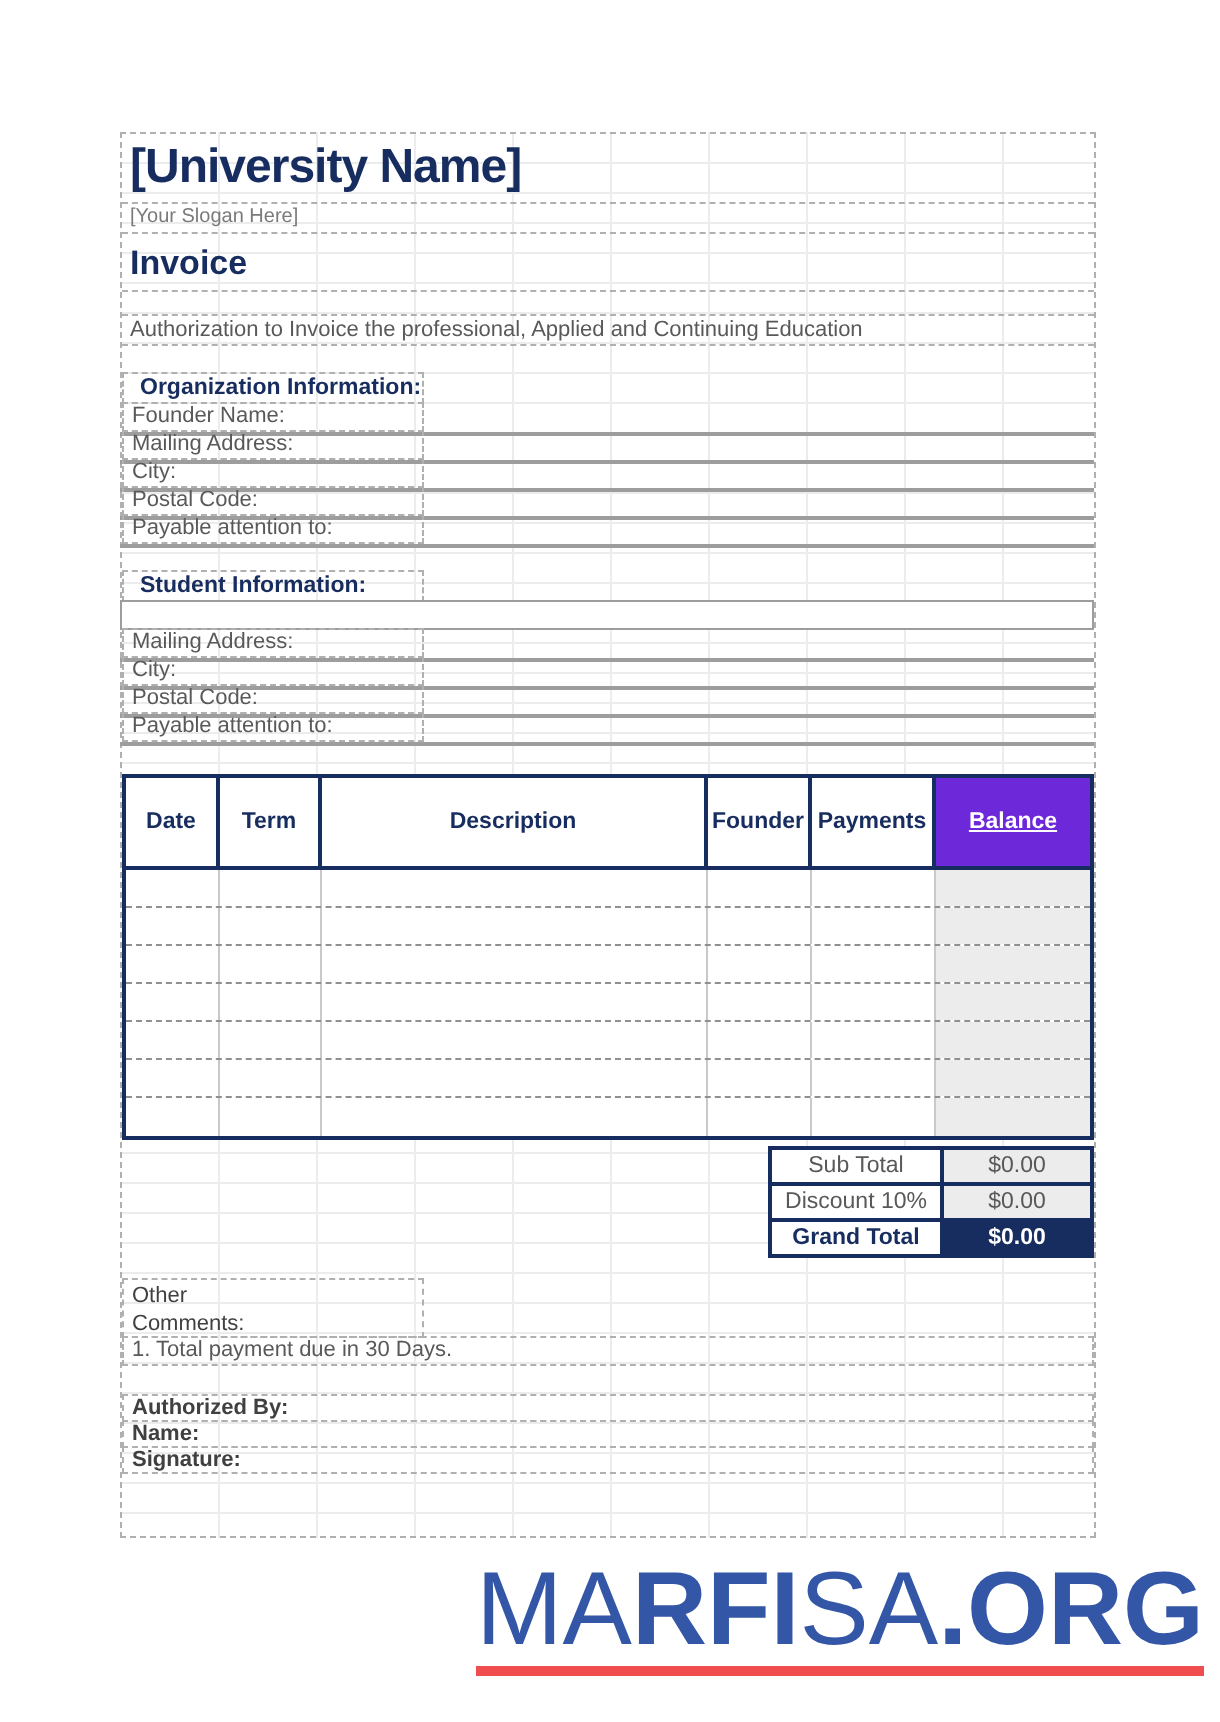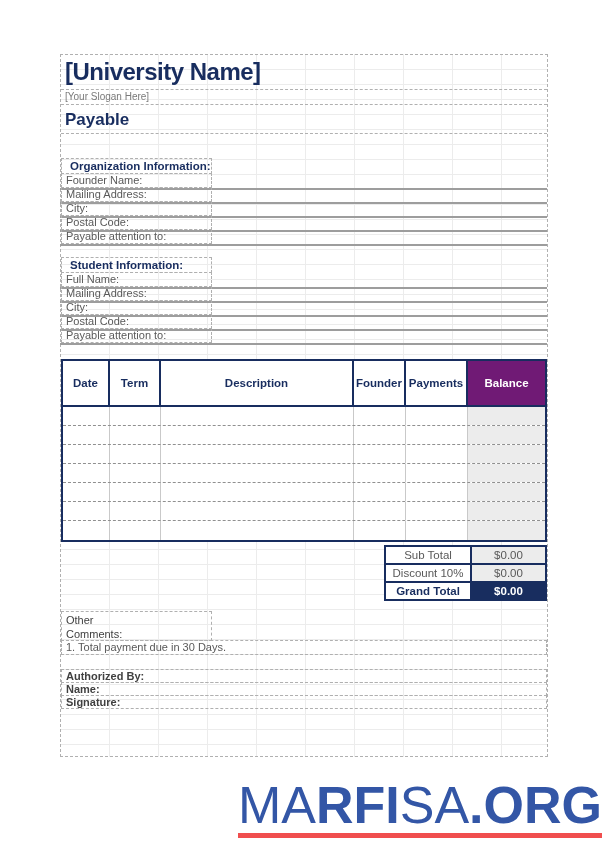--- a/index.html
+++ b/index.html
@@ -4,21 +4,21 @@
 <style>
   * { margin:0; padding:0; box-sizing:border-box; }
   html,body { background:#ffffff; }
   body {
     width:610px; height:861px; position:relative; overflow:hidden;
     font-family:"Liberation Sans", sans-serif; color:#595959;
   }
 
   
   .sheet {
-    position:absolute; left:60px; top:54px; width:488px; height:703px;
+    position:absolute; left:60px; top:66px; width:488px; height:703px;
     border:1px dashed #b0b0b0;
     background-image:
       repeating-linear-gradient(to right, transparent 0, transparent 48px, #ececec 48px, #ececec 49px),
       repeating-linear-gradient(to bottom, transparent 0, transparent 14px, #ececec 14px, #ececec 15px);
   }
   .gap-11{height:11px}.gap-13{height:13px}.gap-16{height:16px}
   .gap-3{height:3px}.gap-10{height:10px}.gap-14{height:14px}
 
   .row-uni {
     height:34px; line-height:34px; padding-left:4px;
@@ -65,21 +65,21 @@
     display:grid;
     grid-template-columns:47px 51px 193px 52px 62px 1fr;
   }
   .thead { height:46px; border-bottom:2px solid #182D5F; }
   .th {
     display:flex; align-items:center; justify-content:center;
     font-size:11.5px; font-weight:bold; color:#182D5F;
     border-right:2px solid #182D5F;
   }
   .th:last-child { border-right:none; }
-  .th-balance { background:#701a75; color:#ffffff; }
+  .th-balance { background:#6d28d9; color:#ffffff;text-decoration:underline; }
   .trow-body { height:19px; border-bottom:1px dashed #909090; }
   .trow-body:last-child { border-bottom:none; }
   .td { border-right:1px solid #c9c9c9; }
   .td:last-child { border-right:none; }
   .td-balance { background:#ECECEC; }
 
   
   .totals { width:191px; margin-left:auto; }
   .trow {
     display:flex; height:20px; border:2px solid #182D5F; background:#ffffff;margin-left:28px;
@@ -125,22 +125,23 @@
   .logo .seg-light { font-weight:normal; }
   .logo .seg-bold  { font-weight:bold; }
 </style>
 </head>
 <body>
 
 <div class="sheet">
 
   <div class="row-uni">[University Name]</div>
   <div class="row-slogan">[Your Slogan Here]</div>
-  <div class="row-invoice">Payable</div>
+  <div class="row-invoice">Invoice</div>
   <div class="gap-11"></div>
+  <div class="row-auth">Authorization to Invoice the professional, Applied and  Continuing Education</div>
   <div class="gap-13"></div>
 
   <div>
     <div class="sec-title">Organization Information:</div>
     <div class="field-row">
       <div class="flabel">Founder Name:</div>
       <div class="fvalue"></div>
     </div>
     <div class="field-row">
       <div class="flabel">Mailing Address:</div>
@@ -158,21 +159,20 @@
       <div class="flabel">Payable attention to:</div>
       <div class="fvalue"></div>
     </div>
   </div>
 
   <div class="gap-13"></div>
 
   <div>
     <div class="sec-title">Student Information:</div>
     <div class="field-row">
-      <div class="flabel">Full Name:</div>
       <div class="fvalue"></div>
     </div>
     <div class="field-row">
       <div class="flabel">Mailing Address:</div>
       <div class="fvalue"></div>
     </div>
     <div class="field-row">
       <div class="flabel">City:</div>
       <div class="fvalue"></div>
     </div>

